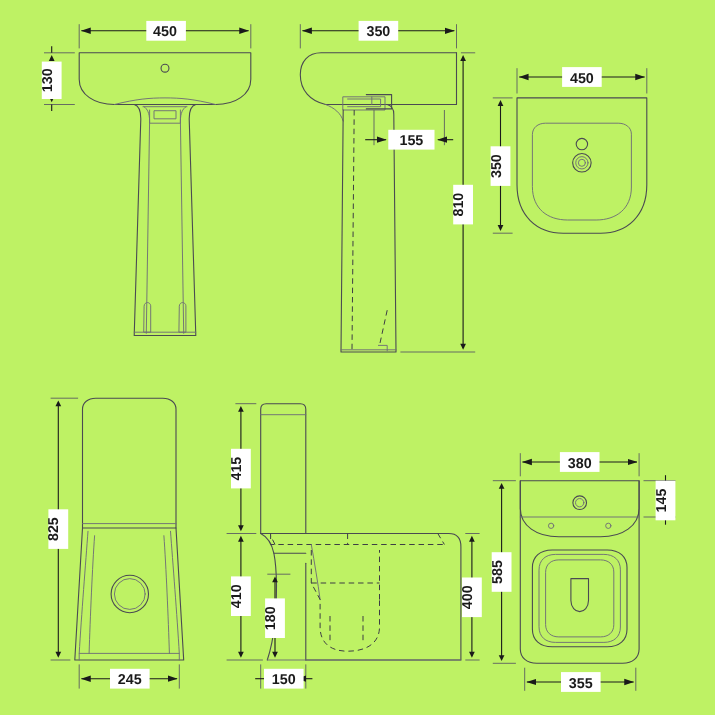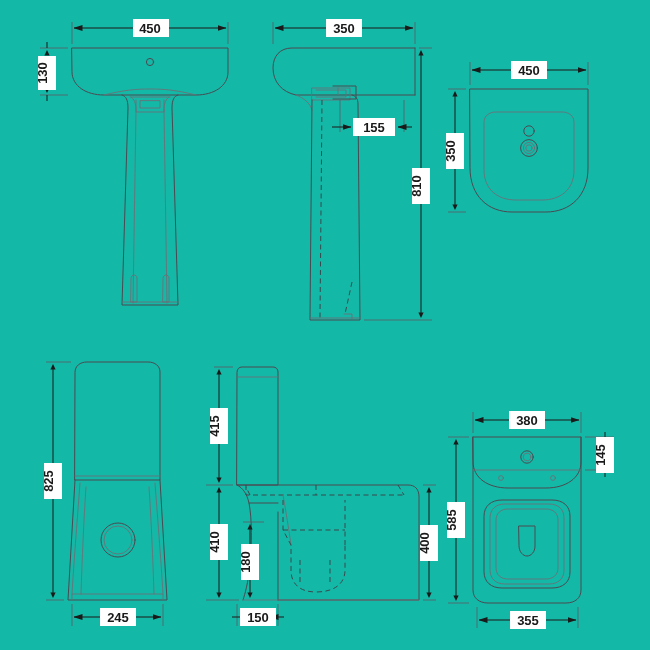--- a/index.html
+++ b/index.html
@@ -4,21 +4,21 @@
 <style>
   html, body {
     margin: 0;
     padding: 0;
     background: #ffffff;
   }
   #sheet {
     position: relative;
     width: 650px;
     height: 650px;
-    background: #14b8a6;
+    background: #bef264;
     overflow: hidden;
     font-family: "Liberation Sans", sans-serif;
   }
   #sheet svg {
     position: absolute;
     left: 0;
     top: 0;
   }
   .dim-text {
     font-family: "Liberation Sans", sans-serif;

